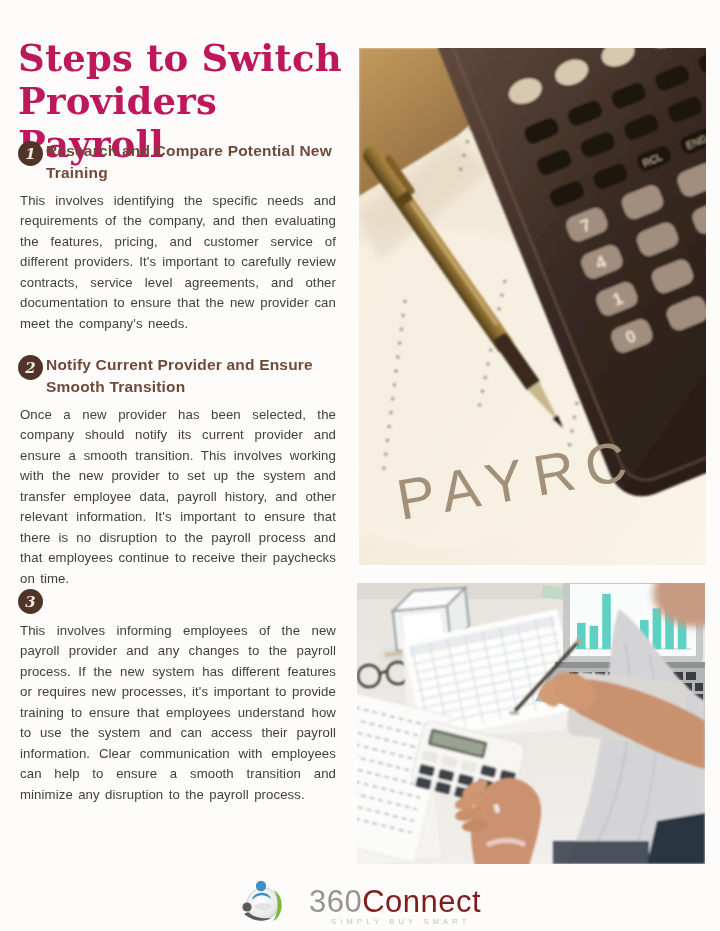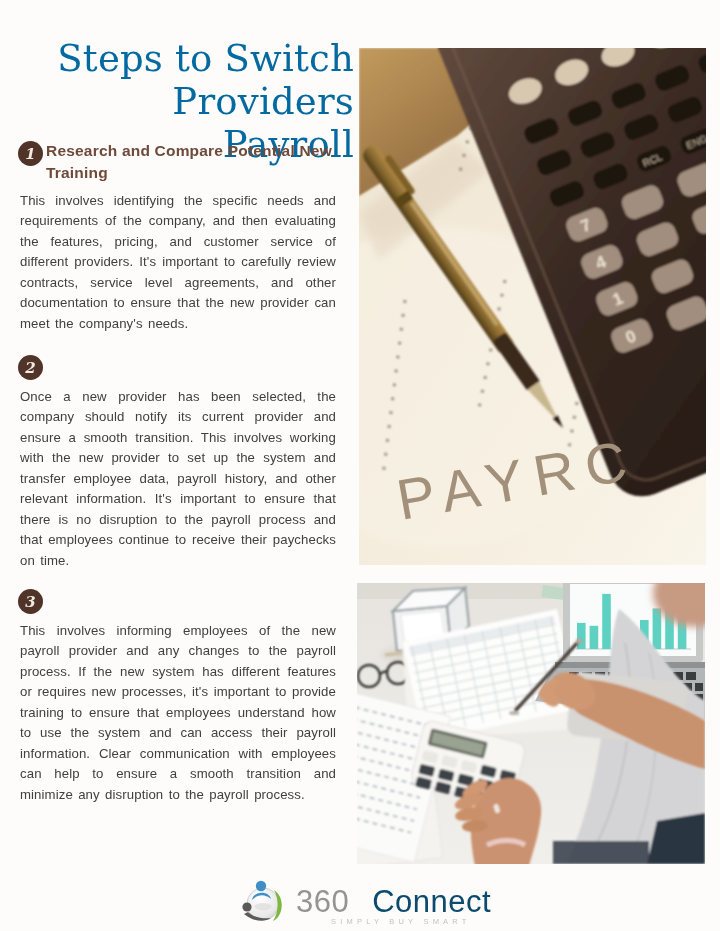--- a/index.html
+++ b/index.html
@@ -1,22 +1,22 @@
 <!DOCTYPE html>
 <html><head>
 <meta charset="utf-8">
 <style>
   html,body{margin:0;padding:0;}
   body{
     width:720px;height:931px;position:relative;overflow:hidden;
     background:#fdfcfa;font-family:"Liberation Sans",sans-serif;
   }
   .title{
-    position:absolute;top:12px;left:18px;width:336px;text-align:right;
-    font-family:"DejaVu Serif",serif;font-weight:400;color:#0369a1;
+    position:absolute;top:12px;left:18px;width:336px;
+    font-family:"DejaVu Serif",serif;font-weight:700;color:#be185d;
     font-size:37px;line-height:1.17;letter-spacing:0.2px;
   }
   .title span{display:block;}
   .step{position:absolute;left:18px;width:336px;}
   .s1{top:140px}.s2{top:354px}.s3{top:588px}
   .step-head{display:flex;gap:3px;align-items:flex-start;}
   .badge{
     flex:0 0 auto;width:25px;height:25px;border-radius:50%;background:#50342a;
     color:#f3e9dd;font-family:"DejaVu Serif",serif;font-style:italic;font-weight:700;
     font-size:15px;display:flex;align-items:center;justify-content:center;margin-top:1px;
@@ -28,22 +28,22 @@
   .step-body{
     margin:7px 18px 0 2px;font-size:13.2px;line-height:1.55;color:#404040;
     text-align:justify;letter-spacing:0.1px;word-spacing:1.6px;
   }
   figure.photo{margin:0;position:absolute;overflow:hidden;}
   .photo-top{left:359px;top:48px;width:347px;height:517px;}
   .photo-bottom{left:357px;top:583px;width:348px;height:281px;}
   .photo svg{display:block;}
   .footer{position:absolute;left:240px;top:876px;display:flex;align-items:center;gap:8px;}
   .logo-text{position:relative;font-size:31px;color:#8c8c8c;letter-spacing:0.5px;line-height:1;}
-  .logo-text .b1{color:#949494;}
-  .logo-text .b2{color:#0c4a6e;margin-left:23px;}
+  .logo-text .b1{color:#949494;margin-left:13px;}
+  .logo-text .b2{color:#7f1d1d;}
   .tagline{position:absolute;left:3px;top:32px;font-size:7.5px;letter-spacing:4.2px;color:#c3c2c0;white-space:nowrap;margin-left:32px;}
 </style>
 </head>
 <body>
 
 <div>
 
   <h1 class="title">
     <span>Steps to Switch</span>
     <span>Providers</span>
@@ -54,20 +54,21 @@
     <div class="step-head">
       <span class="badge">1</span>
       <h2>Research and Compare Potential New Training</h2>
     </div>
     <p class="step-body">This involves identifying the specific needs and requirements of the company, and then evaluating the features, pricing, and customer service of different providers. It's important to carefully review contracts, service level agreements, and other documentation to ensure that the new provider can meet the company's needs.</p>
   </section>
 
   <section class="step s2">
     <div class="step-head">
       <span class="badge">2</span>
+      <h2>Notify Current Provider and Ensure Smooth Transition</h2>
     </div>
     <p class="step-body">Once a new provider has been selected, the company should notify its current provider and ensure a smooth transition. This involves working with the new provider to set up the system and transfer employee data, payroll history, and other relevant information. It's important to ensure that there is no disruption to the payroll process and that employees continue to receive their paychecks on time.</p>
   </section>
 
   <section class="step s3">
     <div class="step-head">
       <span class="badge">3</span>
     </div>
     <p class="step-body">This involves informing employees of the new payroll provider and any changes to the payroll process. If the new system has different features or requires new processes, it's important to provide training to ensure that employees understand how to use the system and can access their payroll information. Clear communication with employees can help to ensure a smooth transition and minimize any disruption to the payroll process.</p>
   </section>

